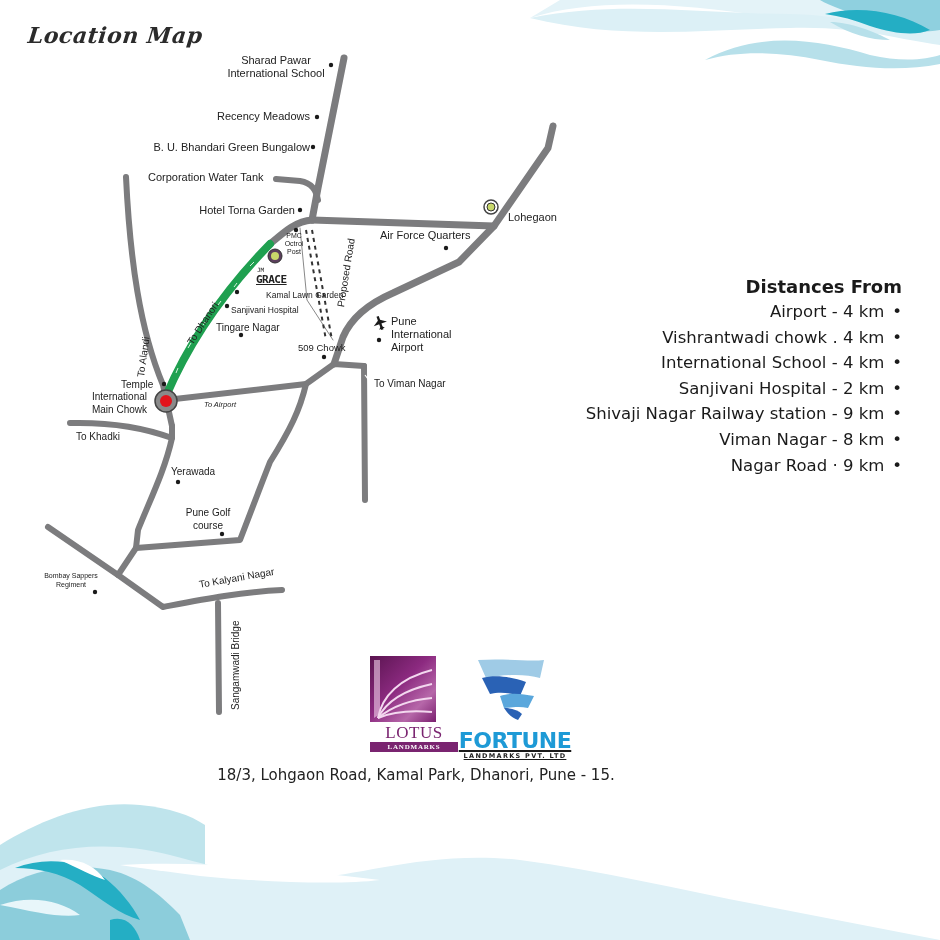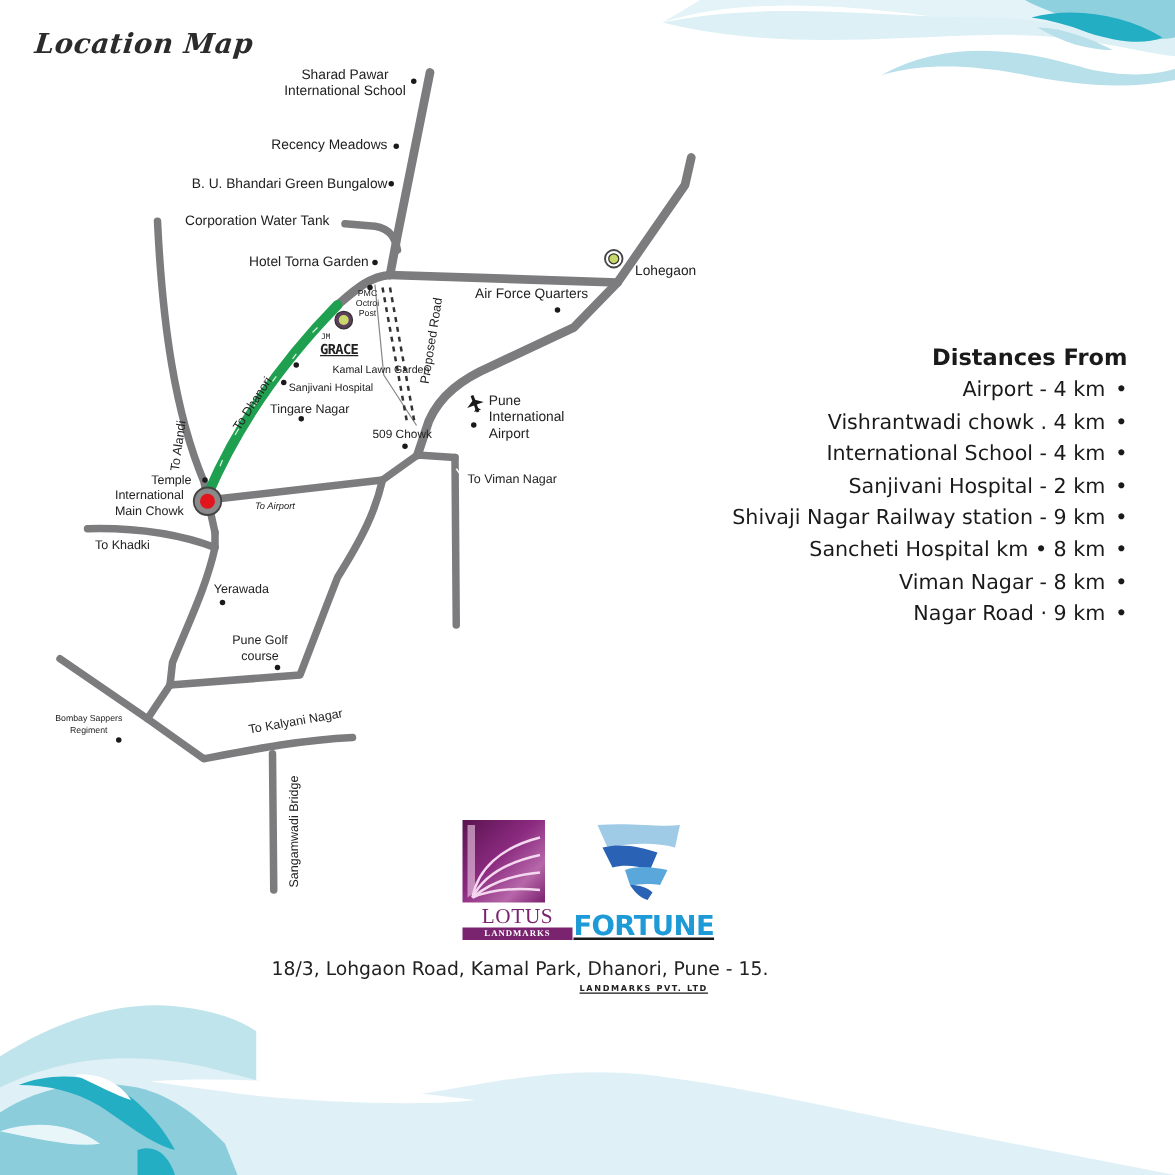--- a/index.html
+++ b/index.html
@@ -16,21 +16,21 @@
   .dist .head{font-weight:bold;font-size:18px;color:#1a1a1a;margin-bottom:2px;}
   .dist .row{font-size:16.5px;line-height:25.6px;color:#1a1a1a;}
   .dist .bul{margin-left:8px;}
   .addr{left:0;width:832px;top:766px;text-align:center;font-family:"DejaVu Sans",sans-serif;font-size:15px;color:#222;}
   .lotus{left:370px;top:656px;width:88px;height:98px;}
   .lotus .box{width:66px;height:66px;background:linear-gradient(135deg,#5a1450 0%,#8c2a80 45%,#b667a9 75%,#7a1f6e 100%);position:relative;overflow:hidden;}
   .lotus .word{font-family:"Liberation Serif",serif;font-size:17px;color:#7a2470;text-align:center;letter-spacing:0.5px;margin-top:2px;line-height:18px;}
   .lotus .sub{background:#7a2470;color:#fff;font-family:"Liberation Serif",serif;font-weight:bold;font-size:7px;text-align:center;letter-spacing:0.8px;line-height:10px;}
   .fortune{left:456px;top:656px;width:118px;height:100px;text-decoration:underline;}
   .fortune .word{font-family:"DejaVu Sans",sans-serif;font-weight:bold;font-size:22px;color:#1e9ad6;letter-spacing:-0.5px;text-align:center;margin-top:6px;line-height:22px;}
-  .fortune .sub{font-family:"DejaVu Sans",sans-serif;font-weight:bold;font-size:6.5px;letter-spacing:1.3px;color:#222;text-align:center;margin-top:34px;}
+  .fortune .sub{font-family:"DejaVu Sans",sans-serif;font-weight:bold;font-size:6.5px;letter-spacing:1.3px;color:#222;text-align:center;}
 </style>
 </head>
 <body>
 
 <svg class="layer" width="940" height="940">
 
   <path d="M530,18 C600,-5 700,5 790,20 C850,30 900,20 940,8 L940,0 L560,0 Z" fill="#e4f3f8"></path>
   <path d="M530,18 C620,40 700,30 790,28 C860,26 900,40 940,45 L940,30 C880,30 840,14 790,14 C700,14 620,0 530,18 Z" fill="#dcf0f6"></path>
   <path d="M705,60 C760,30 820,40 870,55 C900,62 925,60 940,55 L940,64 C900,72 860,68 820,60 C780,52 740,50 705,60 Z" fill="#b7e0ea"></path>
   <path d="M820,0 L940,0 L940,30 C910,35 880,28 860,18 C845,10 830,6 820,0 Z" fill="#8fd0df"></path>
@@ -181,21 +181,20 @@
 <div class="abs lbl md" style="left:229px;top:710px;transform:rotate(-90deg);transform-origin:left top;">Sangamwadi Bridge</div>
 <div class="abs lbl md" style="left:334px;top:306px;transform:rotate(-81deg);transform-origin:left top;">Proposed Road</div>
 
 <div class="abs dist">
   <div class="head">Distances From</div>
   <div class="row"><span>Airport - 4 km</span><span class="bul">•</span></div>
   <div class="row"><span>Vishrantwadi chowk . 4 km</span><span class="bul">•</span></div>
   <div class="row"><span>International School - 4 km</span><span class="bul">•</span></div>
   <div class="row"><span>Sanjivani Hospital - 2 km</span><span class="bul">•</span></div>
   <div class="row"><span>Shivaji Nagar Railway station - 9 km</span><span class="bul">•</span></div>
-  <div class="row"><span>Sancheti Hospital km • 8 km</span><span class="bul">•</span></div>
   <div class="row"><span>Viman Nagar - 8 km</span><span class="bul">•</span></div>
   <div class="row"><span>Nagar Road · 9 km</span><span class="bul">•</span></div>
 </div>
 
 <div class="abs lotus">
   <div class="box">
     <svg width="66" height="66">
       <g fill="none" stroke="#f3d8ef" stroke-width="2">
         <path d="M8,62 C12,40 30,22 62,14"></path>
         <path d="M8,62 C16,46 34,34 62,28"></path>

